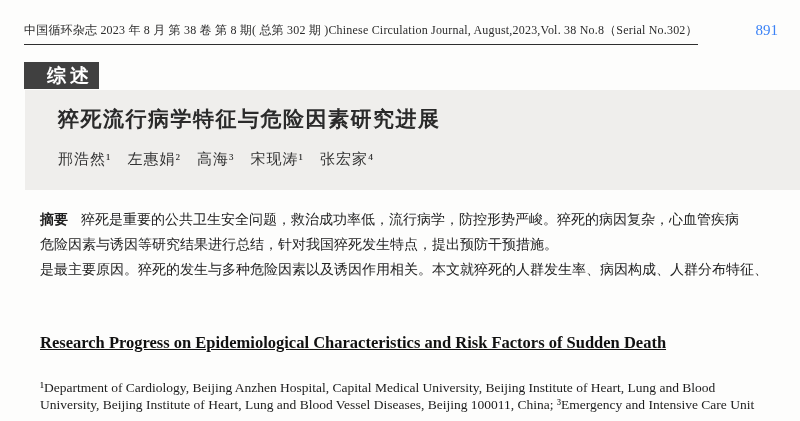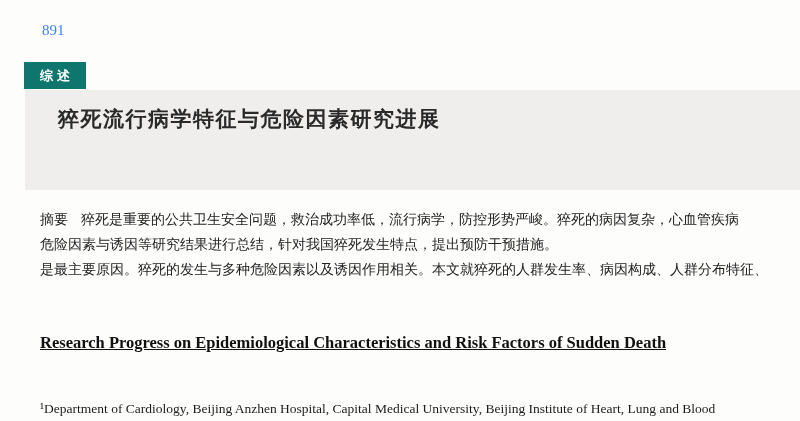--- a/index.html
+++ b/index.html
@@ -13,65 +13,67 @@
   .header{position:absolute;top:22px;left:24px;right:22px;display:flex;justify-content:space-between;align-items:flex-start;}
   .journal-line{
     font-size:12px;letter-spacing:.2px;color:#2b2b2b;
     border-bottom:1.5px solid #2f2f2f;padding-bottom:5px;white-space:nowrap;
   }
   .page-number{font-size:15px;color:#3b82f6;padding-left:18px;}
 
   
   .badge{
     position:absolute;left:24px;top:62px;width:62px;height:27px;
-    background:#0f766e;color:#ffffff;
+    background:#404040;color:#ffffff;
     font-family:"Liberation Sans","DejaVu Sans",sans-serif;font-weight:bold;
-    font-size:13px;letter-spacing:4px;
-    display:flex;align-items:center;justify-content:center;text-indent:4px;
+    font-size:19px;letter-spacing:4px;
+    display:flex;align-items:center;justify-content:center;text-indent:4px;padding-left:13px;
   }
 
   
   .title-block{position:absolute;left:25px;top:90px;width:740px;height:100px;background:#efeeec;padding-left:46px;}
   .cn-title{
     position:absolute;left:33px;top:15px;
     font-family:"Liberation Sans","DejaVu Sans",sans-serif;
     font-weight:bold;font-size:21px;letter-spacing:1.5px;color:#2a2a2a;white-space:nowrap;
   }
   .cn-authors{position:absolute;left:33px;top:60px;font-size:15px;letter-spacing:1px;color:#333;white-space:nowrap;}
 
   
   .abstract{position:absolute;left:40px;top:207px;width:726px;font-size:14px;line-height:25px;color:#222;}
   .para-line{white-space:nowrap;}
   .label{
     font-family:"Liberation Sans","DejaVu Sans",sans-serif;
-    font-weight:normal;margin-right:13px;color:#1d1d1d;text-align:right;
+    font-weight:bold;margin-right:13px;color:#1d1d1d;text-align:right;
   }
 
   
   .en-title{
     position:absolute;left:40px;top:333px;width:740px;
     font-weight:bold;font-size:16.5px;color:#111;white-space:nowrap;text-decoration:underline;
   }
   .en-authors{position:absolute;left:40px;top:358px;width:740px;font-size:14.5px;color:#1c1c1c;white-space:nowrap;}
   .affiliations{position:absolute;left:40px;top:379px;width:740px;font-size:13.5px;line-height:17px;color:#1c1c1c;}
-  .affil-line{white-space:nowrap;margin-top:21px;}
+  .affil-line{white-space:nowrap;}
 </style>
 </head>
 <body>
 
 <div class="page">
 
   <div class="header">
+    <span class="journal-line">中国循环杂志 2023 年 8 月 第 38 卷 第 8 期( 总第 302 期 )Chinese Circulation Journal, August,2023,Vol. 38 No.8（Serial No.302）</span>
     <span class="page-number">891</span>
   </div>
 
   <div class="badge">综述</div>
 
   <div class="title-block">
     <div class="cn-title">猝死流行病学特征与危险因素研究进展</div>
+    <div class="cn-authors">邢浩然¹　左惠娟²　高海³　宋现涛¹　张宏家⁴</div>
   </div>
 
   <div class="abstract">
     <div class="para-line">
       <span class="label">摘要</span><span>猝死是重要的公共卫生安全问题，救治成功率低，流行病学，防控形势严峻。猝死的病因复杂，心血管疾病</span>
     </div>
     <div class="para-line">
       <span>危险因素与诱因等研究结果进行总结，针对我国猝死发生特点，提出预防干预措施。</span>
     </div>
     <div class="para-line">

